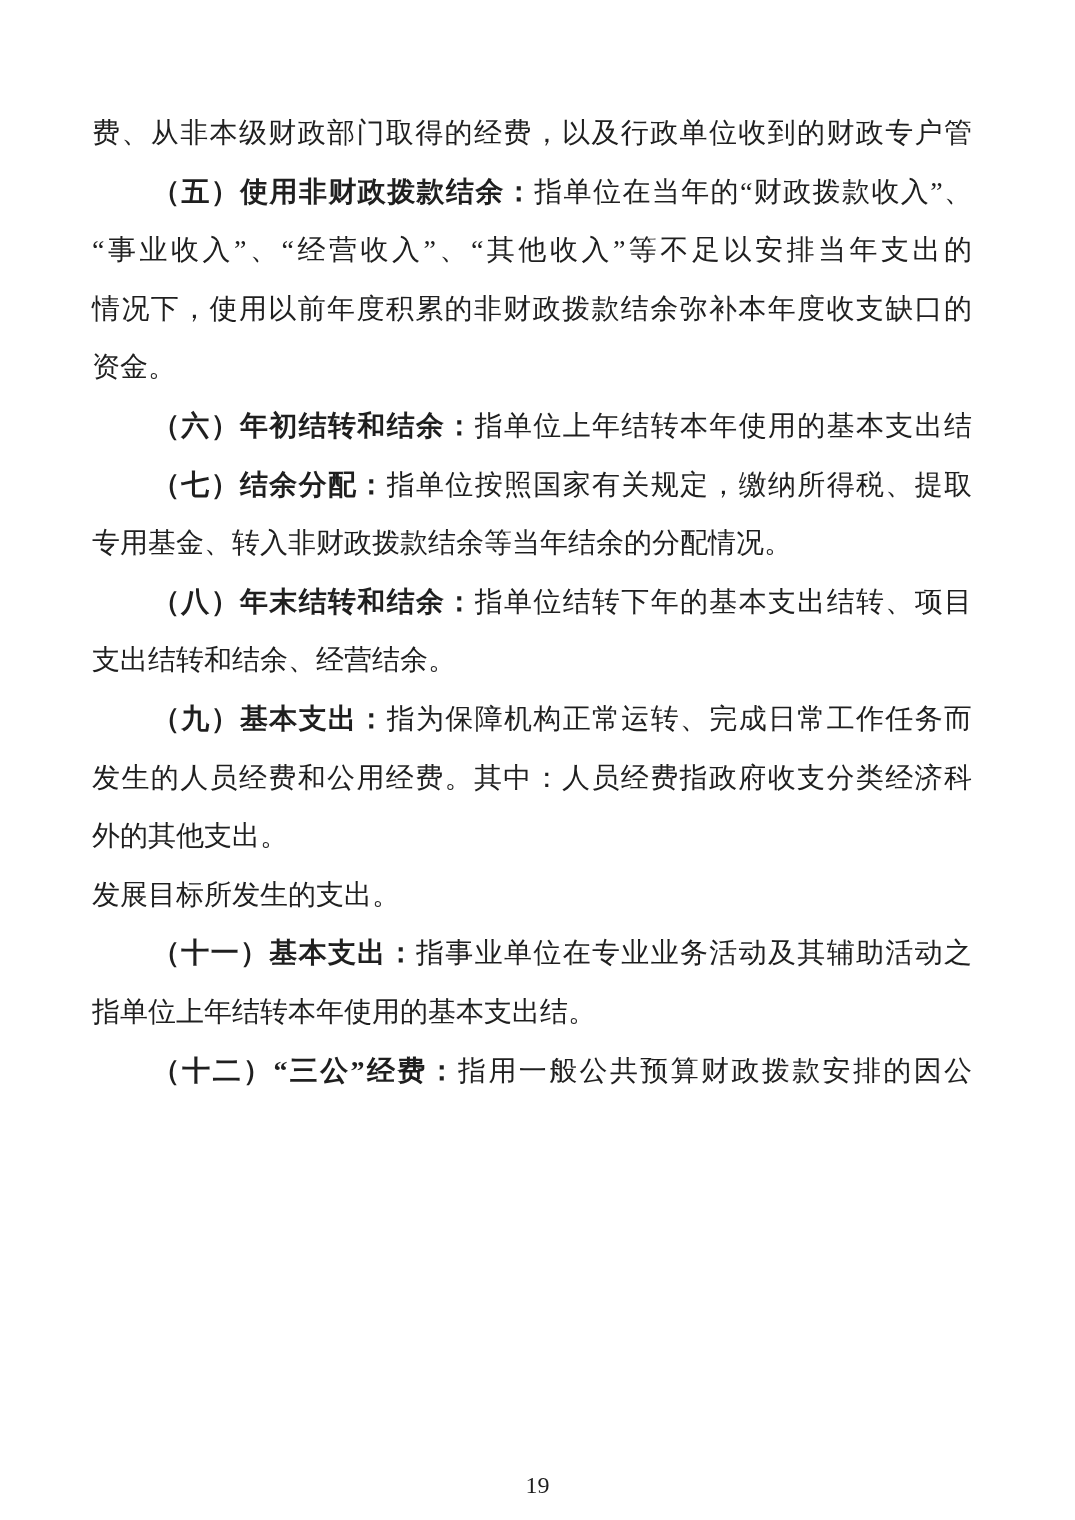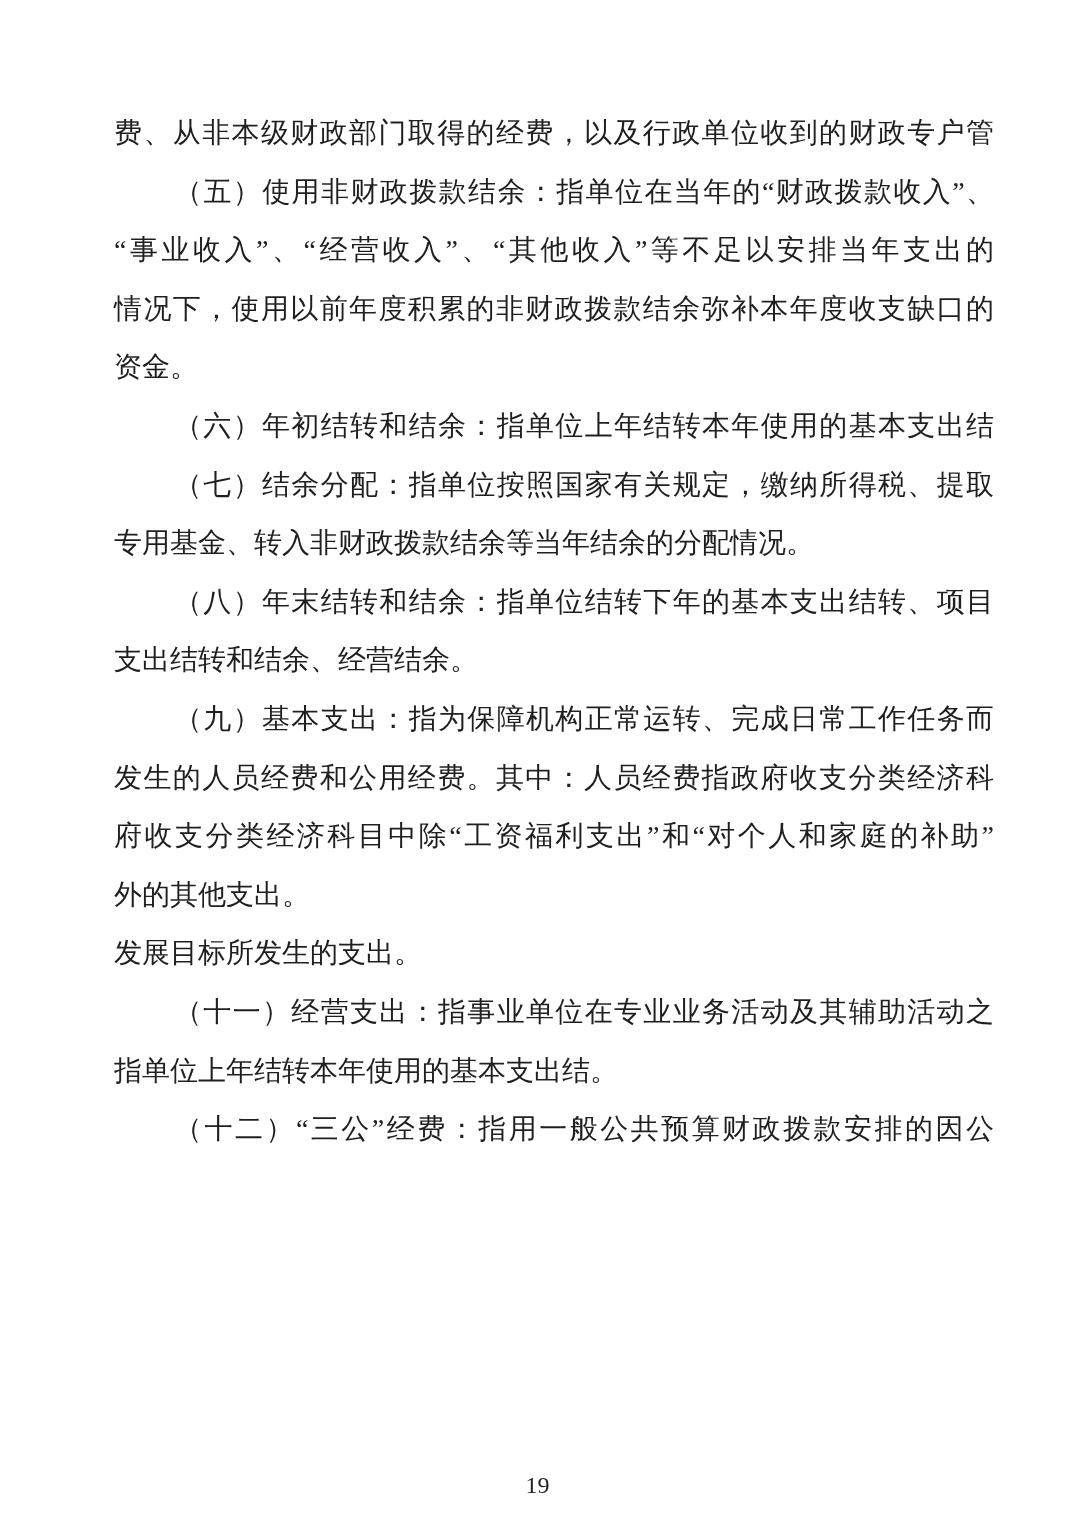--- a/index.html
+++ b/index.html
@@ -9,39 +9,39 @@
     position:relative;
     width:1075px; height:1520px;
     background:#ffffff;
     margin:0 auto;
     overflow:hidden;
     font-family:"Liberation Serif", serif;
     color:#1f1f1f;
   }
   .content {
     position:absolute;
-    left:114px; top:104px;
+    left:92px; top:104px;
     width:880px;
   }
   .line {
     height:58.6px;
     line-height:58.6px;
     font-size:28px;
     letter-spacing:0;
     text-align:left;
     white-space:normal;
     overflow:visible;
   }
   .line.just {
     text-align:justify;
     text-align-last:justify;
     text-justify:inter-character;
   }
   .line.ind { text-indent:60px; }
-  .line b { font-weight:400; }
+  .line b { font-weight:700; }
   .page-number {
     position:absolute;
     left:0; top:1438px;
     width:100%;
     text-align:center;
     font-size:24px;
     line-height:30px;
     font-family:"Liberation Serif", serif;
     color:#1f1f1f;
     margin-top:32px;
@@ -57,21 +57,20 @@
       <div class="line just">“事业收入”、“经营收入”、“其他收入”等不足以安排当年支出的</div>
       <div class="line just">情况下，使用以前年度积累的非财政拨款结余弥补本年度收支缺口的</div>
       <div class="line">资金。</div>
       <div class="line just ind"><b>（六）年初结转和结余：</b>指单位上年结转本年使用的基本支出结</div>
       <div class="line just ind"><b>（七）结余分配：</b>指单位按照国家有关规定，缴纳所得税、提取</div>
       <div class="line">专用基金、转入非财政拨款结余等当年结余的分配情况。</div>
       <div class="line just ind"><b>（八）年末结转和结余：</b>指单位结转下年的基本支出结转、项目</div>
       <div class="line">支出结转和结余、经营结余。</div>
       <div class="line just ind"><b>（九）基本支出：</b>指为保障机构正常运转、完成日常工作任务而</div>
       <div class="line just">发生的人员经费和公用经费。其中：人员经费指政府收支分类经济科</div>
-      <div class="line just">府收支分类经济科目中除“工资福利支出”和“对个人和家庭的补助”</div>
       <div class="line">外的其他支出。</div>
       <div class="line">发展目标所发生的支出。</div>
-      <div class="line just ind"><b>（十一）经营支出：</b>指事业单位在专业业务活动及其辅助活动之</div>
+      <div class="line just ind"><b>（十一）基本支出：</b>指事业单位在专业业务活动及其辅助活动之</div>
       <div class="line">指单位上年结转本年使用的基本支出结。</div>
       <div class="line just ind"><b>（十二）“三公”经费：</b>指用一般公共预算财政拨款安排的因公</div>
     </div>
   <div class="page-number">19</div>
 </div>
 
 </body></html>

